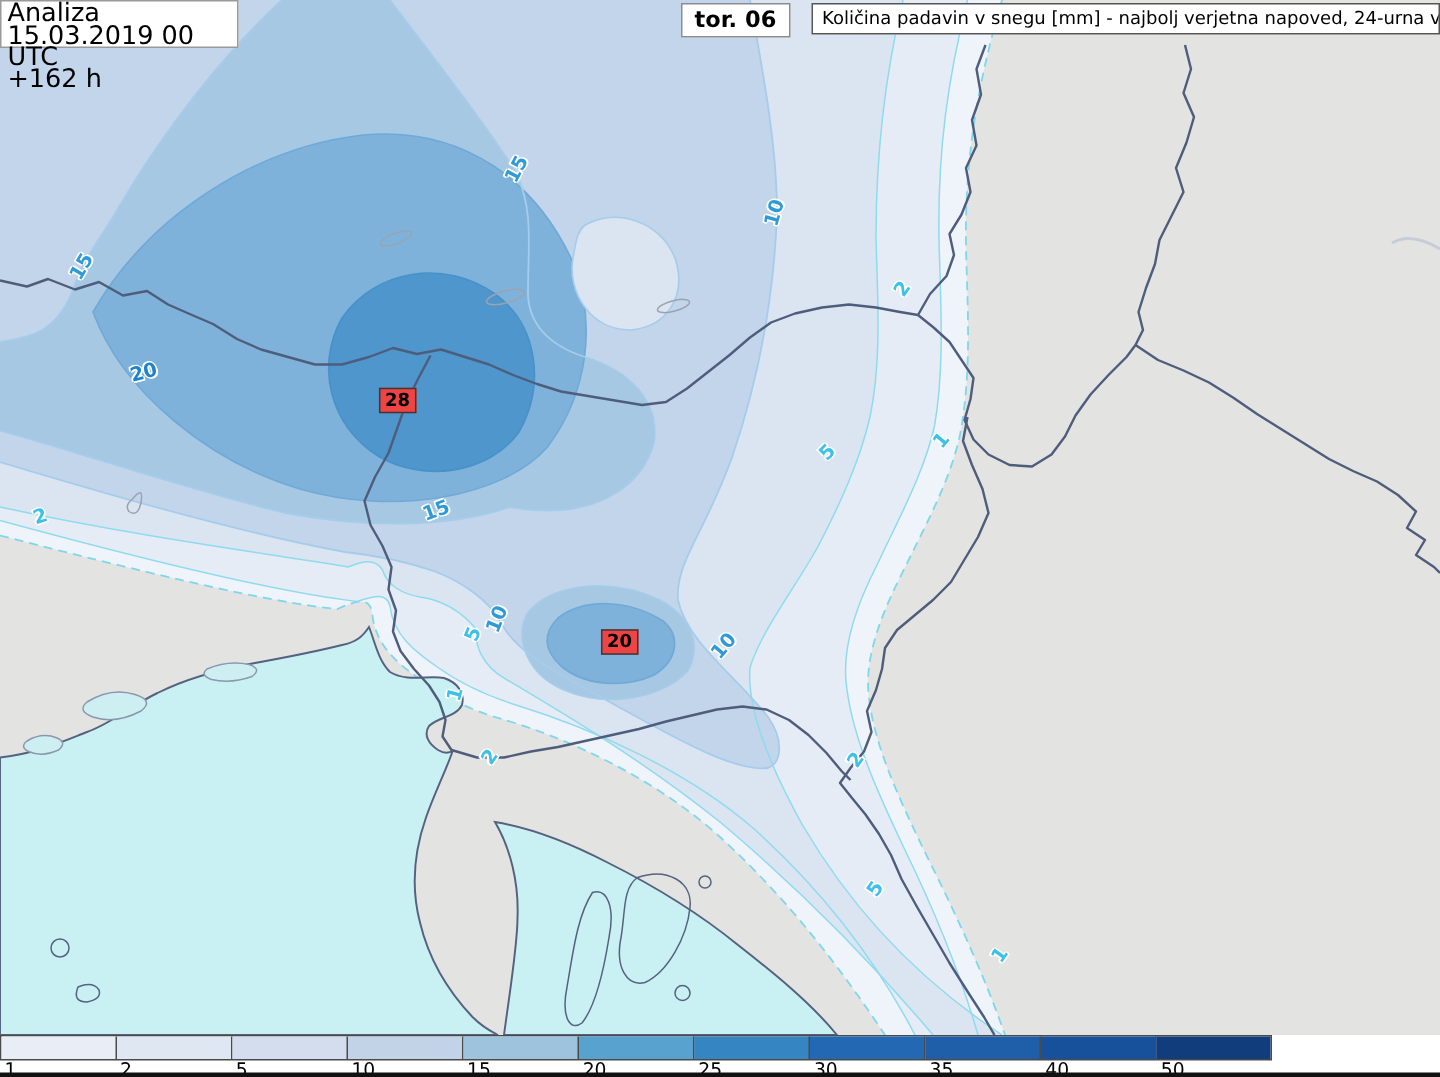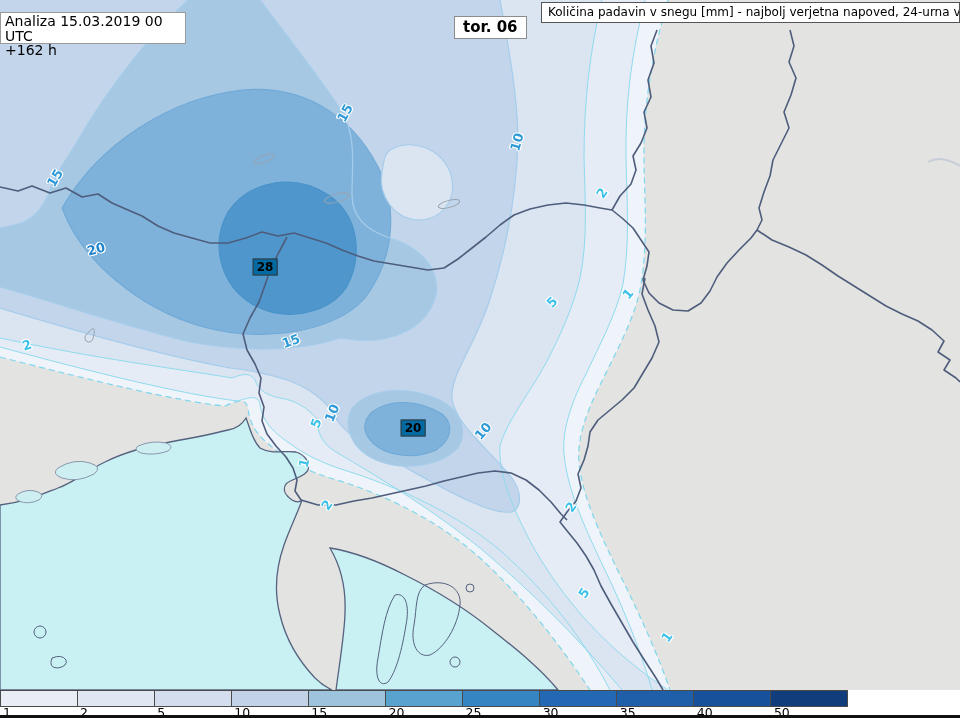--- a/index.html
+++ b/index.html
@@ -2,33 +2,33 @@
 <html><head>
 <meta charset="utf-8">
 <style>
   html,body{margin:0;padding:0;}
   body{width:960px;height:718px;font-family:"DejaVu Sans","Liberation Sans",sans-serif;}
   #stage{position:relative;width:960px;height:718px;overflow:hidden;background:#e3e3e1;}
   #map-svg{position:absolute;left:0;top:0;}
 
   
   .hdr-box{position:absolute;background:#fff;border:1px solid #8c8c8c;color:#000;box-sizing:border-box;}
-  #analysis-box{left:0;top:12px;width:186px;height:32px;padding:1px 4px;font-size:14px;line-height:14.5px;border-color:#9a9a9a;}
-  #day-box{left:454px;top:16px;padding:1px 8px 2px 8px;font-size:15px;font-weight:bold;border-color:#8c8c8c;}
+  #analysis-box{left:0;top:0;width:159px;height:32px;padding:1px 4px;font-size:17px;line-height:14.5px;border-color:#9a9a9a;}
+  #day-box{left:454px;top:2px;padding:1px 8px 2px 8px;font-size:15px;font-weight:bold;border-color:#8c8c8c;}
   #title-box{left:541px;top:2px;width:419px;padding:2px 5px 3px 6px;font-size:12px;border-color:#555;white-space:nowrap;overflow:hidden;}
 
   
   #map-label-layer{position:absolute;left:0;top:0;width:960px;height:690px;pointer-events:none;}
   .contour-label{
     position:absolute;font-size:13px;font-weight:bold;
     text-shadow:-1px 0 #fff,1px 0 #fff,0 -1px #fff,0 1px #fff,1px 1px #fff,-1px -1px #fff;
   }
   .max-marker{
     position:absolute;transform:translate(-50%,-50%);
-    background:#0369a1;border:1px solid #3a3a3a;color:#000;
+    background:#ef4444;border:1px solid #3a3a3a;color:#000;
     font-size:12px;font-weight:600;padding:0 3px;line-height:15px;
   }
 
   
   #legend-wrap{position:absolute;left:0;top:690px;width:960px;height:28px;background:#fff;}
   #legend-bar{position:absolute;left:0;top:0;width:846px;height:15px;display:flex;border:1px solid #4a4a4a;}
   .legend-cell{flex:1;border-right:1px solid #4a4a4a;}
   .legend-cell:last-child{border-right:none;}
   #legend-ticks{position:absolute;left:0;top:16px;width:848px;height:12px;}
   .legend-tick{position:absolute;top:-1px;font-size:12.5px;color:#000;}

